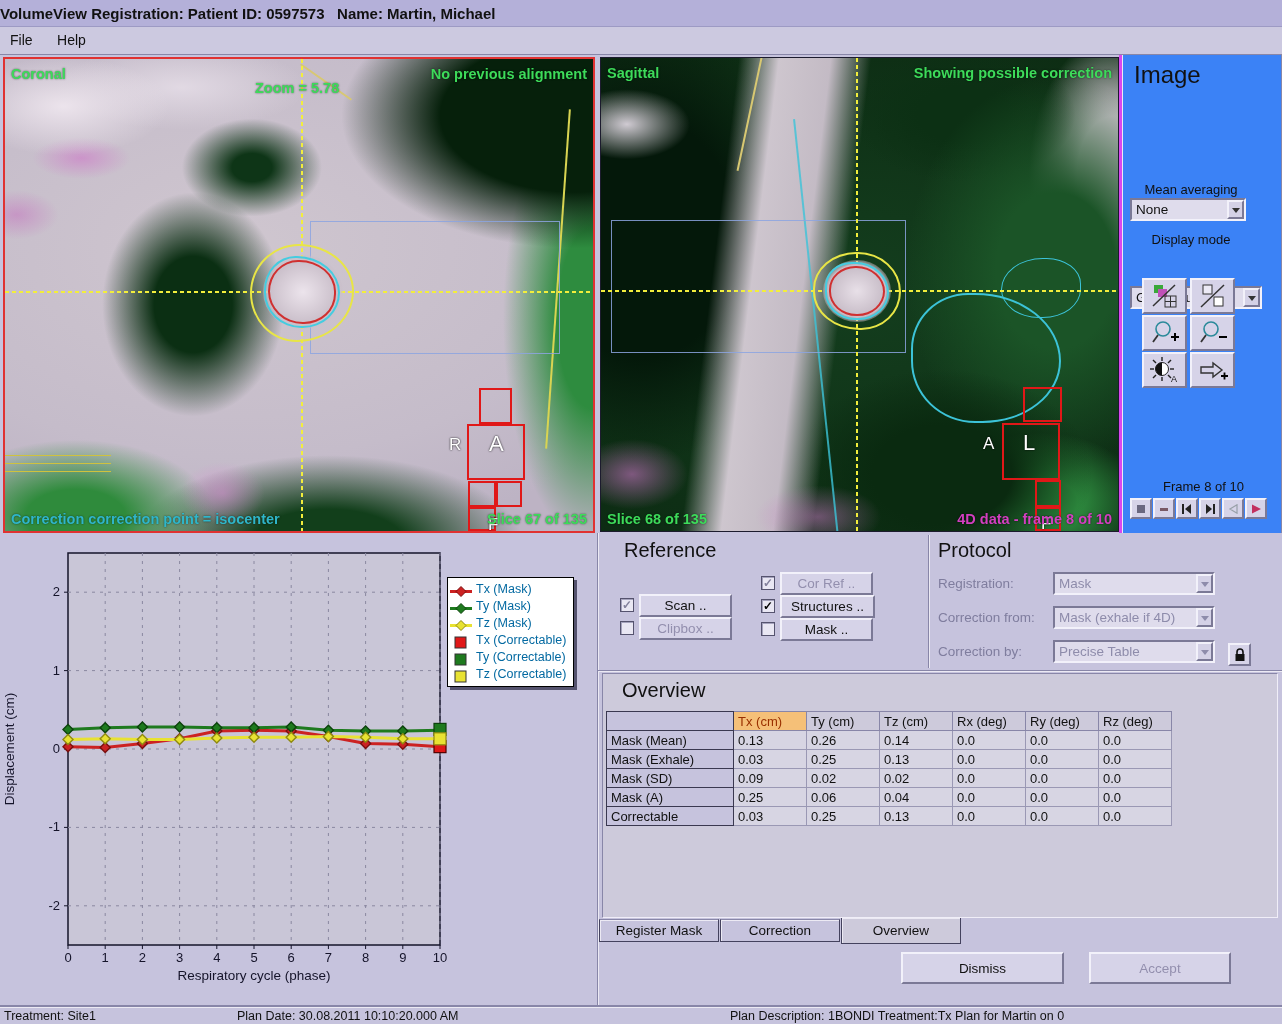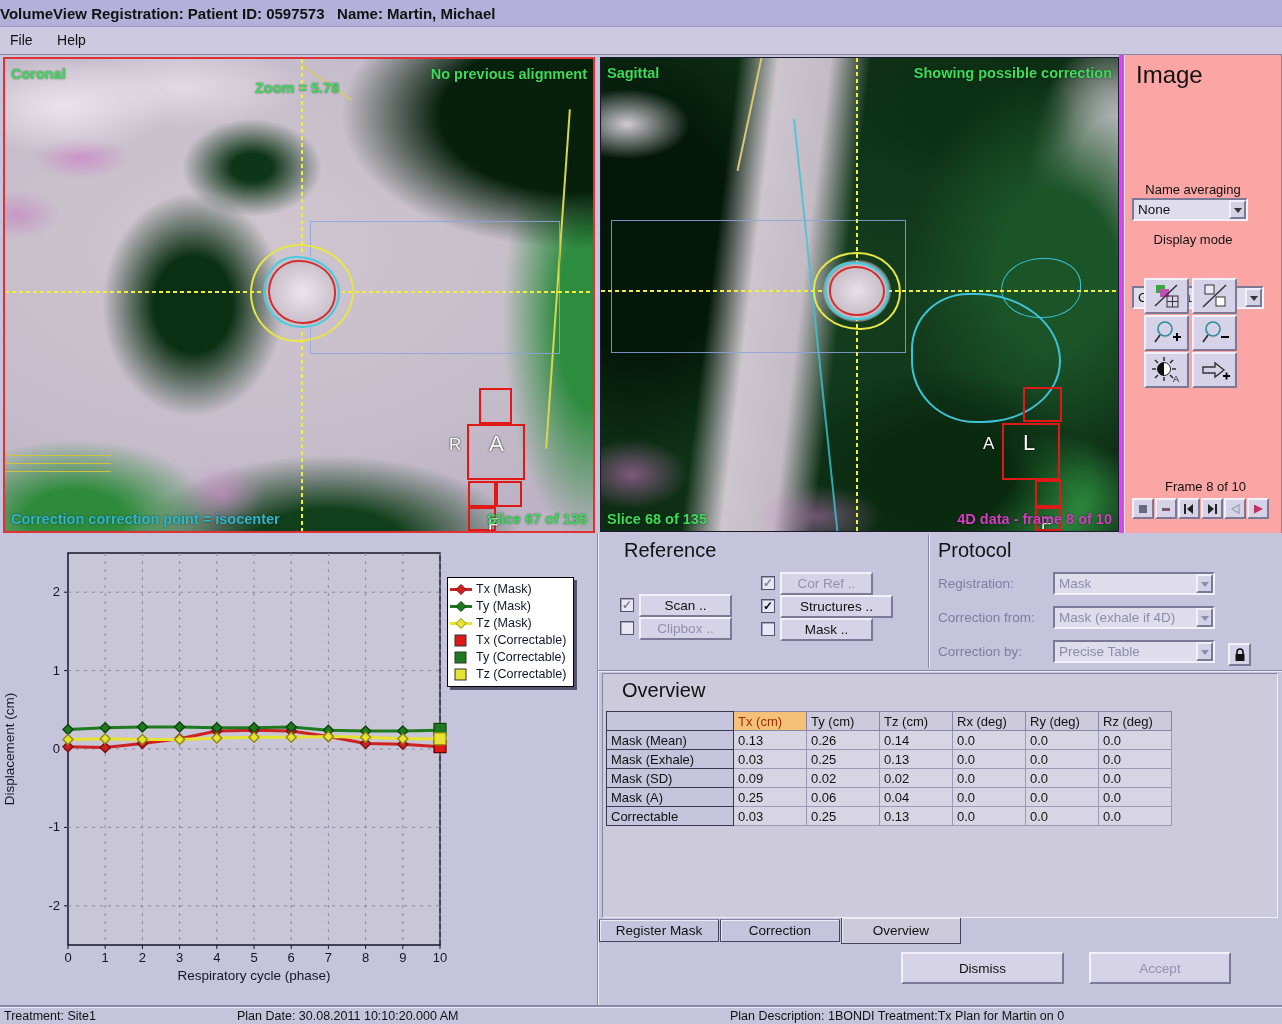--- a/index.html
+++ b/index.html
@@ -57,41 +57,41 @@
   .xhair-h { position:absolute; left:0; right:0; height:2px;
     background-image:repeating-linear-gradient(to right, #f2ee3c 0 4px, transparent 4px 7px); }
   .contour { position:absolute; background:transparent; }
   .blob { position:absolute; border-radius:50%; }
   .roi { position:absolute; border:2px solid #e01818; }
   .orient-letter { position:absolute; color:#fff; font-size:17px; text-shadow:0 0 2px #000; }
   .orient-letter.big { font-size:22px; }
   .thinline { position:absolute; }
 
   
-  .sidebar { left:1119px; top:55px; width:163px; height:478px; background:#fca5a5;
-    border-left:5px solid #d946ef; box-shadow:inset 1px 0 0 #eceaf4, inset -1px 0 0 #8886a8; }
+  .sidebar { left:1119px; top:55px; width:163px; height:478px; background:#3b82f6;
+    border-left:3px solid #d946ef; box-shadow:inset 1px 0 0 #eceaf4, inset -1px 0 0 #8886a8; }
   .sidebar-title { position:absolute; left:12px; top:6px; font-size:24px; }
   .side-label { position:absolute; left:0; width:138px; text-align:center; font-size:13px; }
   .combo { display:flex; align-items:stretch; background:#dfdcec; border:2px solid; border-color:#7b7996 #f2f1fa #f2f1fa #7b7996; }
   .combo-val { flex:1; font-size:13.5px; line-height:19px; padding:0 4px; overflow:hidden; white-space:nowrap; }
   .combo-arrow { width:17px; background:#d4d1e6; border:2px solid; border-color:#f2f1fa #7b7996 #7b7996 #f2f1fa; display:flex; align-items:center; justify-content:center; }
   .combo-arrow::after { content:""; border:4px solid transparent; border-top:5px solid #333; margin-top:5px; }
   .combo.disabled .combo-val { color:#8e8cab; }
   .combo.disabled .combo-arrow::after { border-top-color:#8e8cab; }
   .btn3d { background:#d6d3e8; border:2px solid; border-color:#f2f1fa #7b7996 #7b7996 #f2f1fa;
     display:flex; align-items:center; justify-content:center; font-size:13.5px; color:#111; cursor:default; }
   .btn3d.disabled { color:#938fae; }
   .ibtn { position:absolute; width:45px; height:36px; }
   .pbtn { position:absolute; width:22px; height:21px; }
 
   
   .chart-panel { left:0; top:533px; width:597px; height:472px; background:#c6c3dd; }
   .legend-box { position:absolute; left:447px; top:44px; width:127px; background:#ffffff;
     border:1px solid #000; box-shadow:3px 3px 0 #55536e; padding:3px 2px; }
-  .legend-item { display:flex; align-items:center; gap:4px; font-size:12.5px; line-height:17px; color:#0f172a; }
+  .legend-item { display:flex; align-items:flex-end; gap:4px; font-size:12.5px; line-height:17px; color:#0369a1; }
 
   
   .right-bottom { left:597px; top:533px; width:685px; height:472px; background:#c6c3dd;
     border-left:1px solid #8886a8; box-shadow:inset 1px 0 0 #eceaf4; }
   .group-title { position:absolute; font-size:20px; color:#111; }
   .cb { position:absolute; width:14px; height:14px; background:#e9e7f3; border:1px solid #55536e;
     box-shadow:inset 1px 1px 0 #a5a3bd; font-size:12px; line-height:12px; text-align:center; color:#000; }
   .cb.checked::after { content:"✓"; font-weight:bold; }
   .cb.dim::after { color:#83819c; }
   .dim-label { color:#7f7d9e; }
@@ -192,21 +192,21 @@
 
   <span class="vp-label" style="left:6px;top:7px;">Sagittal</span>
   <span class="vp-label" style="right:6px;top:7px;">Showing possible correction</span>
   <span class="vp-label" style="left:6px;bottom:4px;">Slice 68 of 135</span>
   <span class="vp-label magenta" style="right:6px;bottom:4px;">4D data - frame 8 of 10</span>
 </div>
 
 <div class="abs sidebar">
   <div class="sidebar-title">Image</div>
 
-  <div class="side-label" style="top:127px;">Name averaging</div>
+  <div class="side-label" style="top:127px;">Mean averaging</div>
   <div class="combo abs" style="left:8px;top:143px;width:116px;height:23px;">
     <span class="combo-val">None</span>
     <span class="combo-arrow"></span>
   </div>
 
   <div class="side-label" style="top:177px;">Display mode</div>
   <div class="combo abs" style="left:8px;top:192px;width:132px;height:23px;margin-top:39px;">
     <span class="combo-val">Green-purple</span>
     <span class="combo-arrow"></span>
   </div>
@@ -454,21 +454,21 @@
 <div class="abs right-bottom">
 
   <div class="group-title" style="left:26px;top:6px;">Reference</div>
   <span class="cb checked dim" id="cb-scan" style="left:22px;top:65px;"></span>
   <div class="btn3d abs" style="left:41px;top:61px;width:93px;height:23px;">Scan ..</div>
   <span class="cb" style="left:22px;top:88px;"></span>
   <div class="btn3d abs disabled" style="left:41px;top:84px;width:93px;height:23px;">Clipbox ..</div>
   <span class="cb checked dim" style="left:163px;top:43px;"></span>
   <div class="btn3d abs disabled" style="left:182px;top:39px;width:93px;height:23px;">Cor Ref ..</div>
   <span class="cb checked" style="left:163px;top:66px;"></span>
-  <div class="btn3d abs" style="left:182px;top:62px;width:113px;height:23px;">Structures ..</div>
+  <div class="btn3d abs" style="left:182px;top:62px;width:95px;height:23px;">Structures ..</div>
   <span class="cb" style="left:163px;top:89px;"></span>
   <div class="btn3d abs" style="left:182px;top:85px;width:93px;height:23px;">Mask ..</div>
 
   <div class="vgroove" style="left:330px;top:2px;height:133px;"></div>
 
   <div class="group-title" style="left:340px;top:6px;">Protocol</div>
   <span class="abs dim-label" style="left:340px;top:43px;font-size:13.5px;">Registration:</span>
   <div class="combo abs disabled" style="left:455px;top:39px;width:162px;height:23px;">
     <span class="combo-val">Mask</span>
     <span class="combo-arrow"></span>

